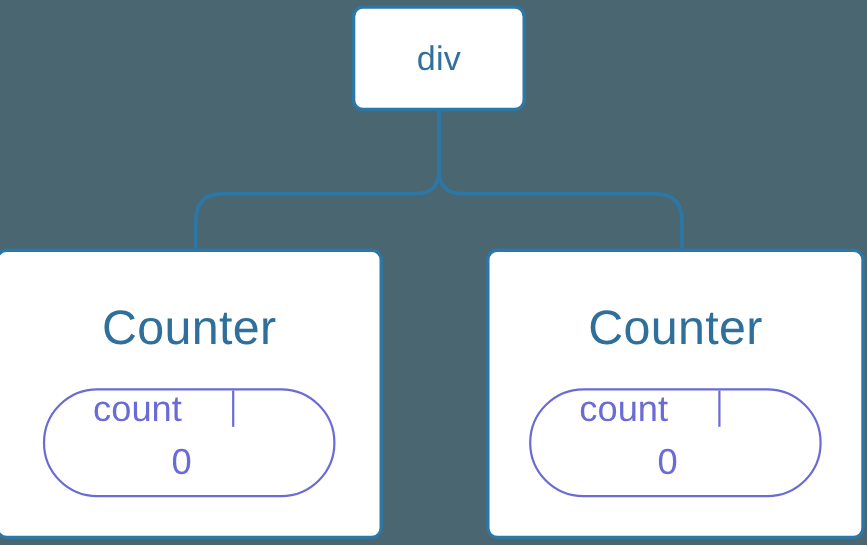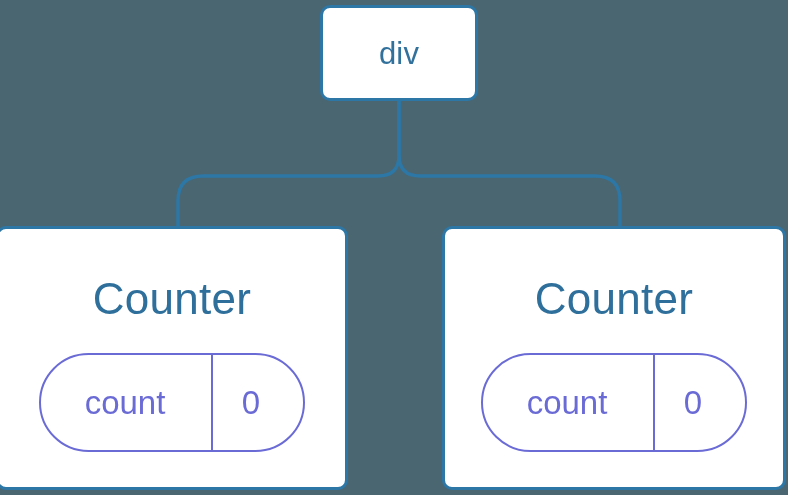--- a/index.html
+++ b/index.html
@@ -89,20 +89,21 @@
   .state-pill {
     margin-top: 32px;
     width: 266px;
     height: 99px;
     border: 2px solid #6b6bd6;
     border-radius: 50px;
     box-sizing: border-box;
     display: flex;
     align-items: stretch;
     background: transparent;
+    flex-direction: column;
   }
   .pill-key,
   .pill-value {
     display: flex;
     align-items: center;
     justify-content: center;
     color: #6b6bd6;
     font-size: 33px;
     line-height: 1;
     box-sizing: border-box;

